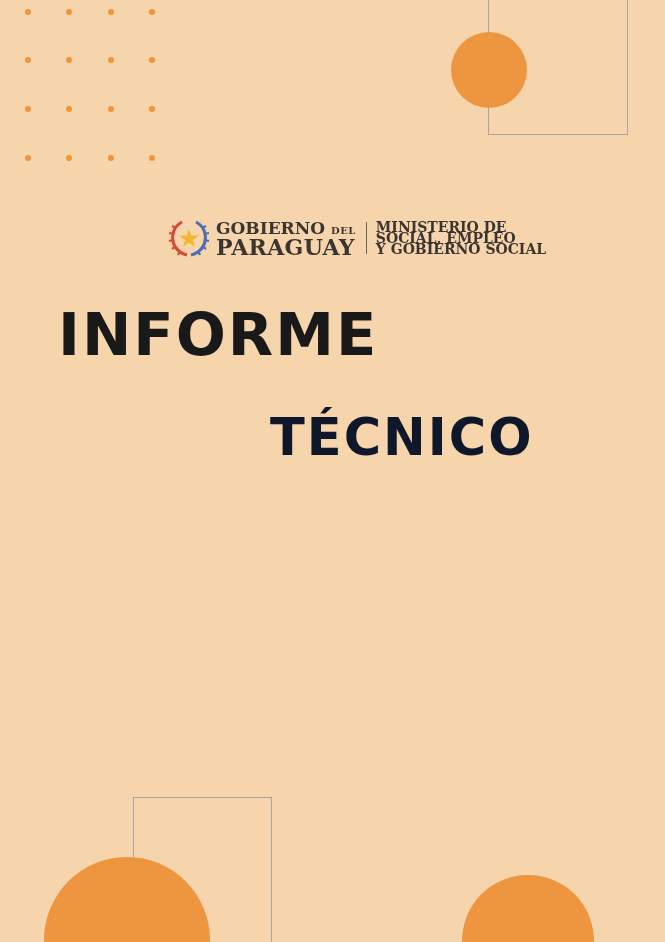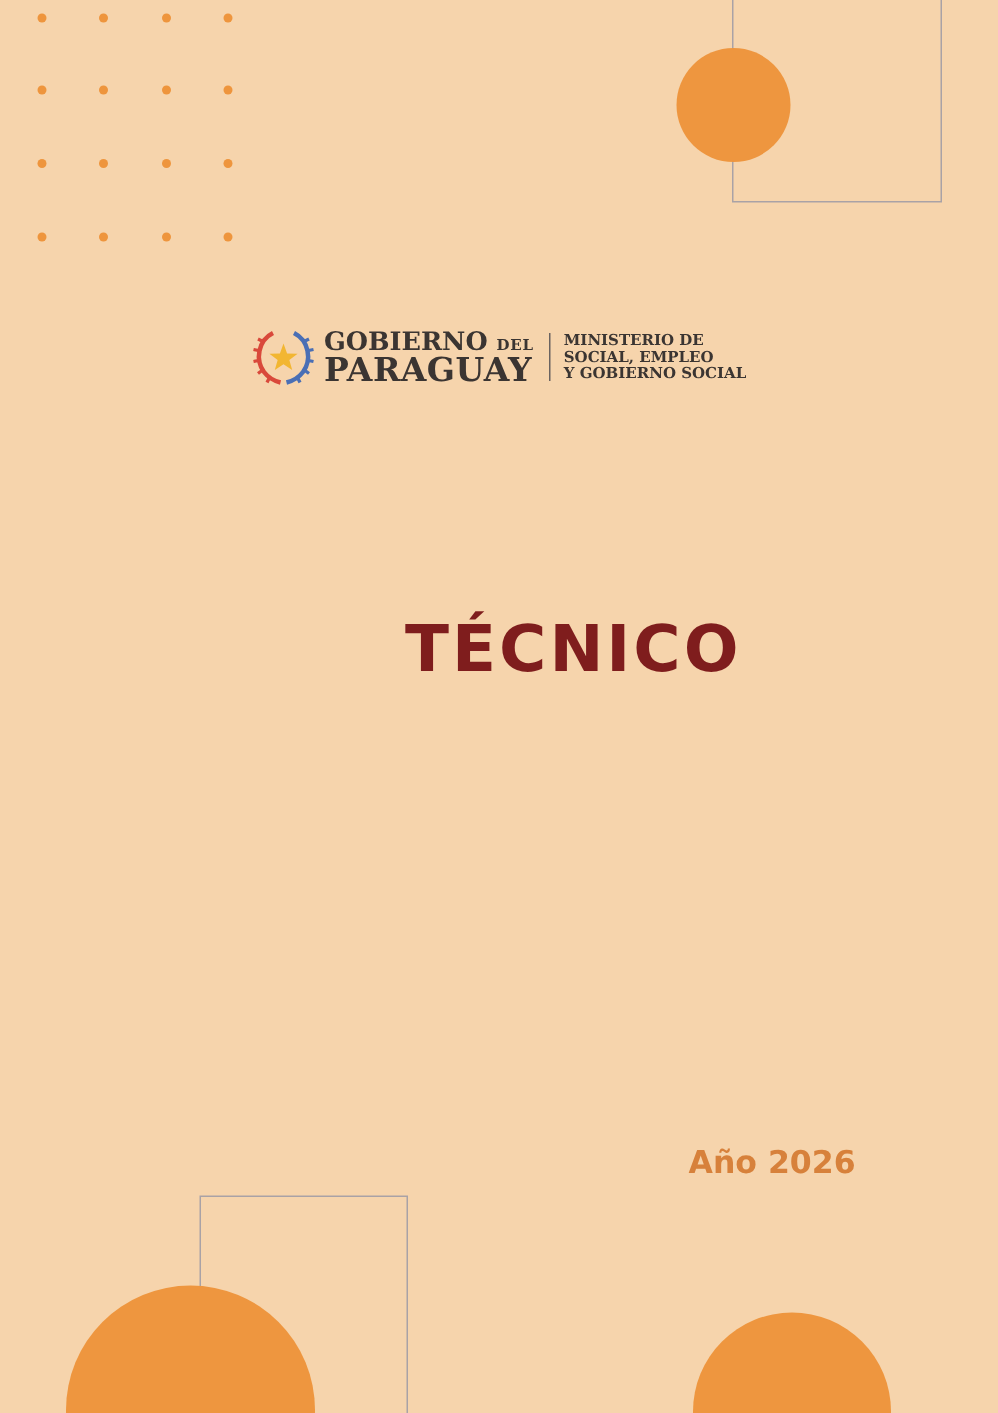--- a/index.html
+++ b/index.html
@@ -7,23 +7,23 @@
   .page { position:absolute; left:0; top:0; width:665px; height:942px; background:#f6d4ac; overflow:hidden; }
   .dot { position:absolute; width:6px; height:6px; border-radius:50%; background:#ee953d; }
   .frame { position:absolute; border:1.5px solid #a9a2a6; box-sizing:border-box; }
   .circle { position:absolute; border-radius:50%; background:#ee963f; }
   .logo { position:absolute; left:168px; top:194px; height:40px; display:flex; align-items:center;margin-top:24px; }
   .gov-text { margin-left:6px; color:#3b3532; font-family:"DejaVu Serif", serif; font-weight:bold; line-height:17px; }
   .gov-line1 { font-size:17px; letter-spacing:0px; }
   .gov-line1 .del { font-size:10px; letter-spacing:0.5px; }
   .gov-line2 { font-size:22px; letter-spacing:0.3px; }
   .logo-divider { width:1px; height:32px; background:#6a6360; margin:0 9px 0 10px; }
-  .ministry { font-family:"DejaVu Serif", serif; font-weight:bold; font-size:10px; line-height:11px; color:#3b3532; }
+  .ministry { font-family:"DejaVu Serif", serif; font-weight:bold; font-size:14px; line-height:11px; color:#3b3532; }
   .title1 { position:absolute; left:58px; top:300px; font-size:59px; font-weight:900; font-family:"DejaVu Sans", sans-serif; color:#191919; letter-spacing:2px; transform:scaleX(1.0); transform-origin:left top; }
-  .title2 { position:absolute; left:270px; top:408px; font-size:43px; font-weight:900; font-family:"DejaVu Sans", sans-serif; color:#7f1d1d; letter-spacing:2px; }
+  .title2 { position:absolute; left:270px; top:408px; font-size:51px; font-weight:900; font-family:"DejaVu Sans", sans-serif; color:#0f172a; letter-spacing:2px; }
   .desc { position:absolute; left:49px; top:534px; width:553px; font-size:17.3px; line-height:40.5px; color:#1d1d1d; text-align:justify; text-align-last:left; font-family:"DejaVu Sans", sans-serif; letter-spacing:0.1px; }
   .year { position:absolute; left:459px; top:763px; font-size:21px; font-weight:bold; color:#d7813b; font-family:"DejaVu Sans", sans-serif; }
 </style>
 </head>
 <body>
 
 <div class="page">
 
   <div>
     <div class="dot" style="left:25px;top:9px"></div>
@@ -60,22 +60,22 @@
       <div class="gov-line2">PARAGUAY</div>
     </div>
     <div class="logo-divider"></div>
     <div class="ministry">
       <div>MINISTERIO DE</div>
       <div>SOCIAL, EMPLEO</div>
       <div>Y GOBIERNO SOCIAL</div>
     </div>
   </div>
 
+  <div class="title1">INFORME</div>
   <div class="title2">TÉCNICO</div>
 
 
-  <div class="year">Año 2026</div>
 
   <div class="frame" style="left:133px;top:797px;width:139px;height:160px"></div>
   <div class="circle" style="left:44px;top:857px;width:166px;height:166px"></div>
   <div class="circle" style="left:462px;top:875px;width:132px;height:132px"></div>
 
 </div>
 
 </body></html>

